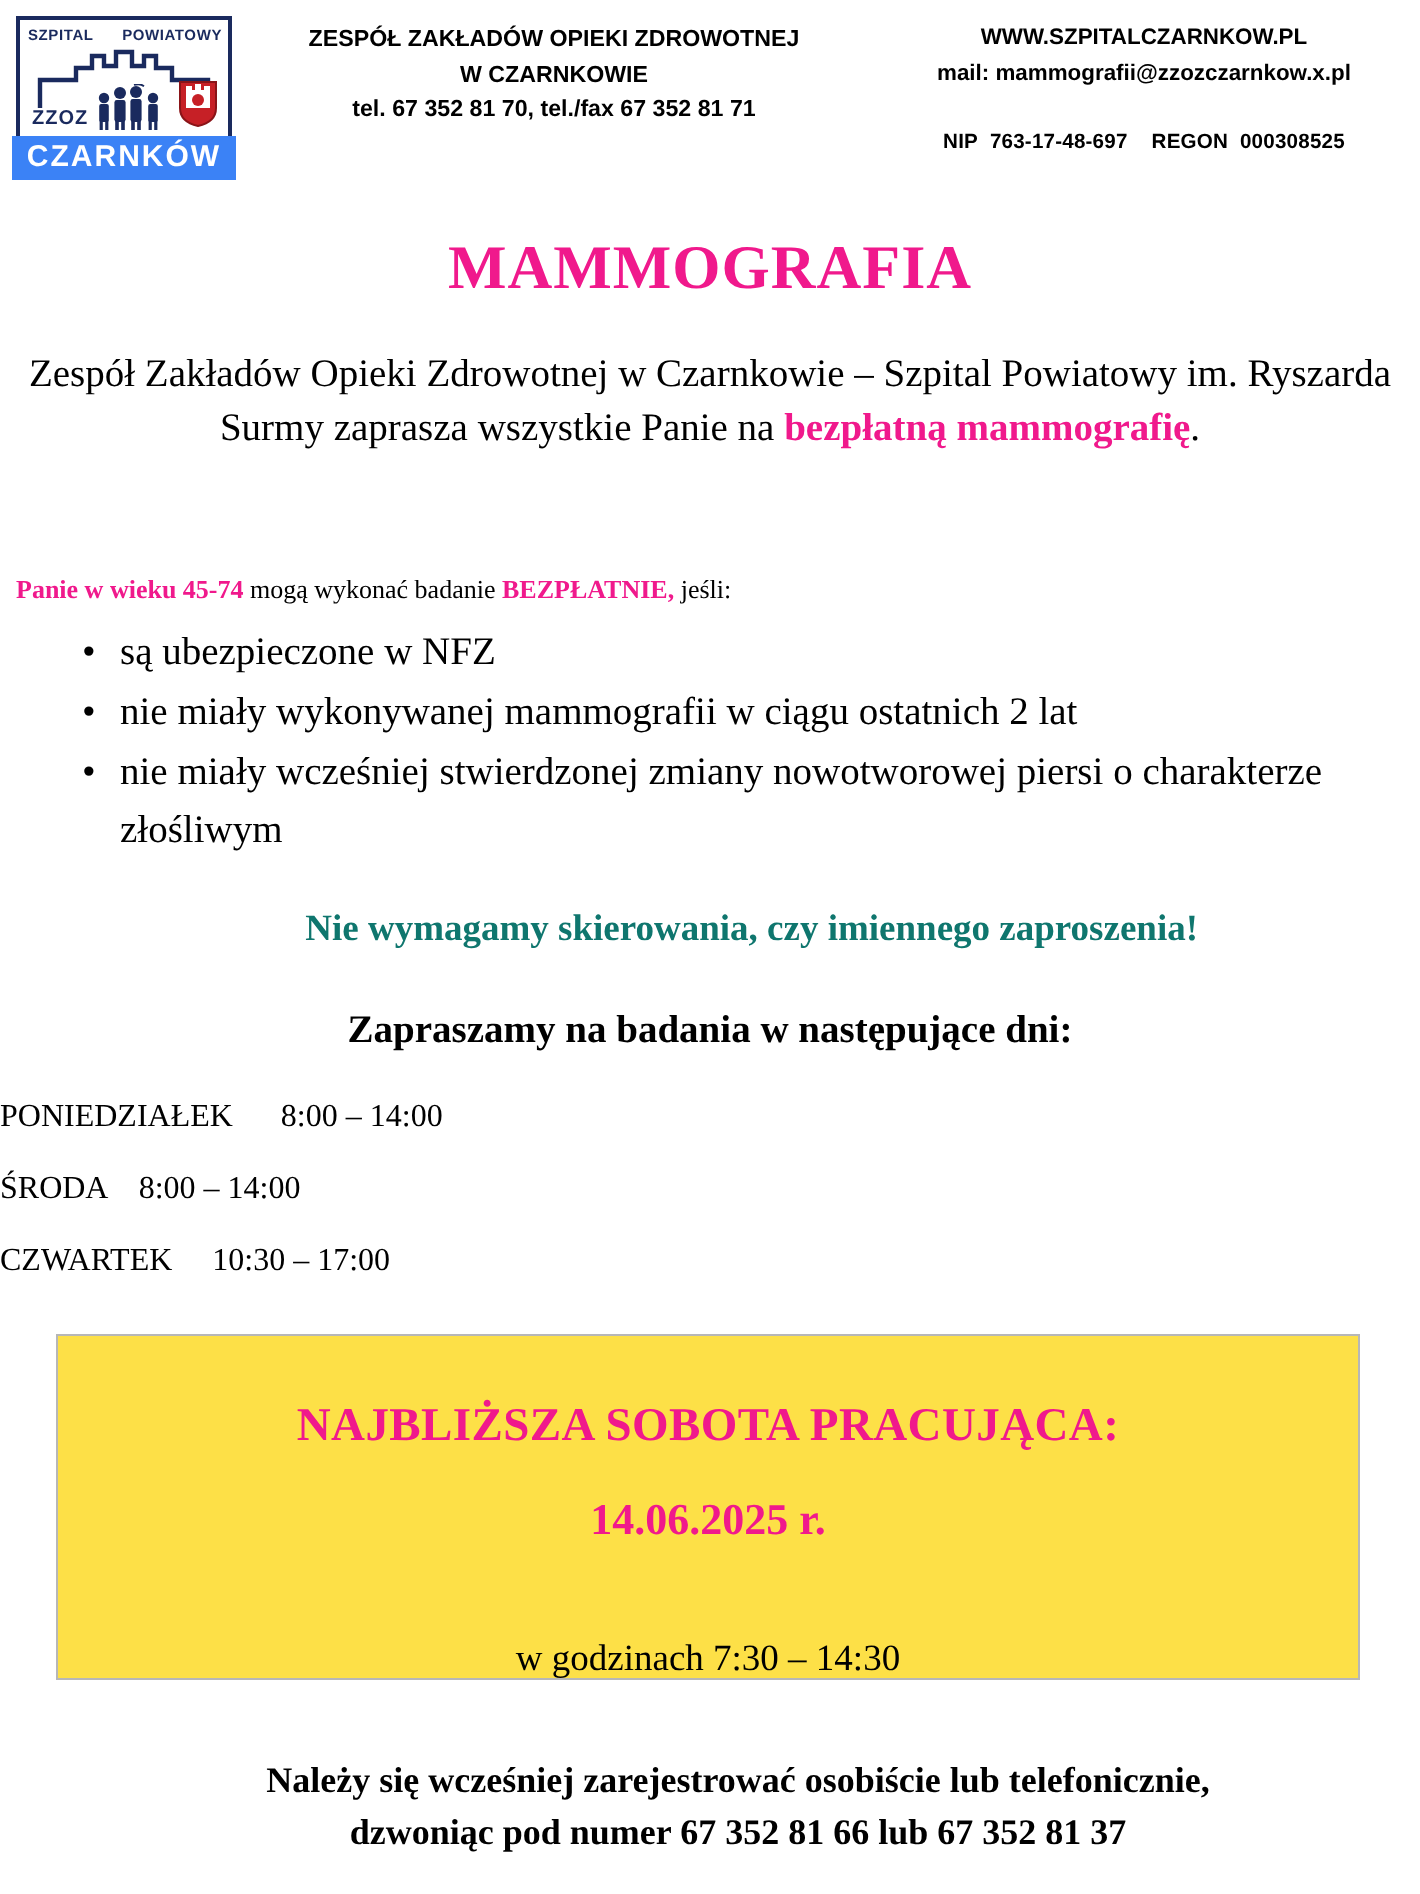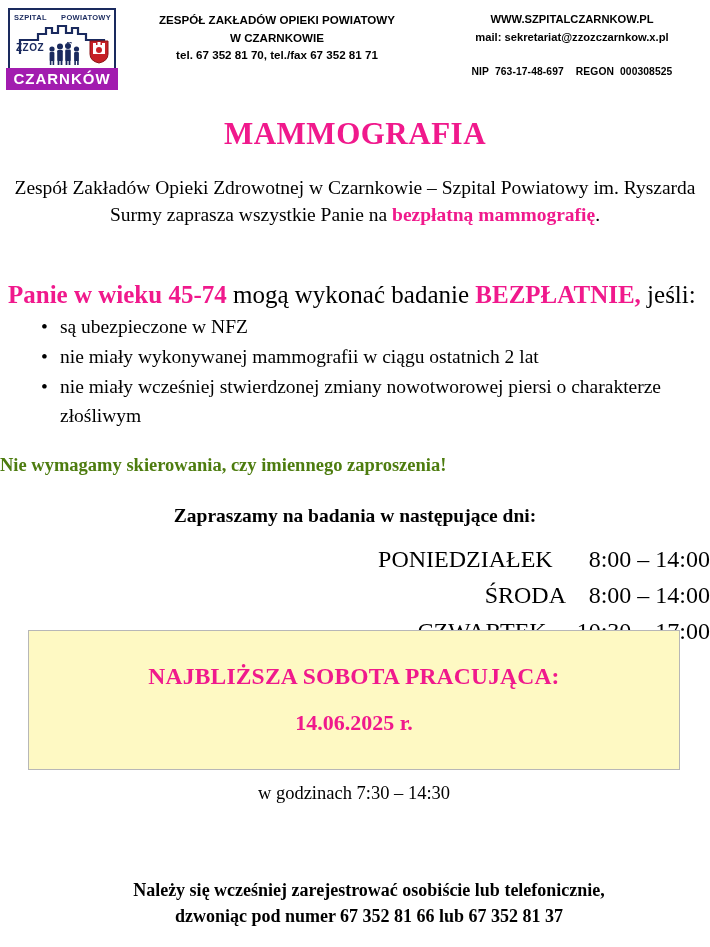--- a/index.html
+++ b/index.html
@@ -41,21 +41,21 @@
     font-family: "Liberation Sans", sans-serif;
     font-weight: bold;
     font-size: 7.5px;
     color: #1a2a5e;
     letter-spacing: 0.3px;
     white-space: nowrap;
   }
   .logo-word.szpital { left: 6px; top: 5px; }
   .logo-word.powiatowy { right: 5px; top: 5px; }
   .logo-word.zzoz {
-    left: 8px; top: 34px;
+    left: 8px; top: 46px;
     font-size: 10px;
     letter-spacing: 0.5px;
   }
   .logo-roof {
     position: absolute;
     left: 10px; top: 16px;
     width: 88px; height: 30px;
   }
   .logo-roof svg { display: block; }
   .logo-figures {
@@ -67,21 +67,21 @@
     position: absolute;
     right: 7px; top: 32px;
     width: 20px; height: 24px;
   }
   .logo-banner {
     position: absolute;
     left: -2px;
     bottom: -2px;
     width: 112px;
     height: 22px;
-    background: #a21caf;
+    background: #3b82f6;
     color: #ffffff;
     font-family: "Liberation Sans", sans-serif;
     font-weight: bold;
     font-size: 15px;
     letter-spacing: 1px;
     text-align: center;
     line-height: 22px;
     box-sizing: border-box;
   }
 
@@ -134,21 +134,21 @@
     font-size: 19.5px;
     line-height: 27px;
   }
   .pink { color: #f0198c; font-weight: bold; }
   .black { color: #000; font-weight: normal; }
 
   .eligibility {
     position: absolute;
     left: 8px; top: 281px;
     width: 694px;
-    font-size: 25px;
+    font-size: 13px;
     line-height: 27px;
   }
   .bullets {
     position: absolute;
     left: 24px; top: 312px;
     width: 672px;
     font-size: 19.5px;
     line-height: 29px;
     margin: 0;
     padding: 0 0 0 36px;
@@ -161,55 +161,55 @@
   .bullets li .dot {
     position: absolute;
     left: -19px;
     top: 0;
   }
 
   .noreferral {
     position: absolute;
     left: 0; top: 455px;
     width: 599px;
+    text-align: right;
+    color: #0f766e;
+    font-weight: bold;
+    font-size: 18.5px;
+  }
+
+  .invite {
+    position: absolute;
+    left: 0; top: 505px;
+    width: 710px;
+    text-align: center;
+    font-weight: bold;
+    font-size: 19.5px;
+  }
+
+  .schedule {
+    position: absolute;
+    left: 0; top: 541px;
+    width: 710px;
+  }
+  .schedule-row {
     text-align: left;
-    color: #4d7c0f;
-    font-weight: bold;
-    font-size: 18.5px;
-  }
-
-  .invite {
-    position: absolute;
-    left: 0; top: 505px;
-    width: 710px;
-    text-align: center;
-    font-weight: bold;
-    font-size: 19.5px;
-  }
-
-  .schedule {
-    position: absolute;
-    left: 0; top: 541px;
-    width: 710px;
-  }
-  .schedule-row {
-    text-align: right;
-    font-size: 24px;
+    font-size: 16px;
     line-height: 36px;
     white-space: pre;
   }
 
   .saturday-box {
     position: absolute;
-    left: 28px; top: 630px;
+    left: 28px; top: 667px;
     width: 652px;
-    height: 140px;
+    height: 173px;
     border: 1px solid #b7b7b7;
     box-sizing: border-box;
-    background: #fef9c3;
+    background: #fde047;
   }
   .sat-title {
     position: absolute;
     left: 0; top: 32px;
     width: 650px;
     text-align: center;
     color: #f0198c;
     font-weight: bold;
     font-size: 23.5px;
     letter-spacing: 0.2px;
@@ -293,28 +293,28 @@
         <rect x="8.5" y="2" width="3" height="4" fill="#ffffff"></rect>
         <rect x="13" y="3" width="3" height="3" fill="#ffffff"></rect>
         <circle cx="10" cy="10" r="3" fill="#c62026"></circle>
       </svg>
     </div>
 
     <div class="logo-banner">CZARNKÓW</div>
   </div>
 
   <div class="hdr-left">
-    <div>ZESPÓŁ ZAKŁADÓW OPIEKI POWIATOWY</div>
+    <div>ZESPÓŁ ZAKŁADÓW OPIEKI ZDROWOTNEJ</div>
     <div>W CZARNKOWIE</div>
     <div>tel. 67 352 81 70,  tel./fax 67 352 81 71</div>
   </div>
 
   <div class="hdr-right">
     <div>WWW.SZPITALCZARNKOW.PL</div>
-    <div>mail: sekretariat@zzozczarnkow.x.pl</div>
+    <div>mail: mammografii@zzozczarnkow.x.pl</div>
     <div class="spacer"></div>
     <div class="ids"><span>NIP</span>&nbsp;&nbsp;<span>763-17-48-697</span><span class="gap"></span><span>REGON</span>&nbsp;&nbsp;<span>000308525</span></div>
   </div>
 </div>
 
 <div class="title">MAMMOGRAFIA</div>
 
 <div class="intro"><span>Zespół Zakładów Opieki Zdrowotnej w Czarnkowie – Szpital Powiatowy im. Ryszarda Surmy zaprasza wszystkie Panie na </span><span class="pink">bezpłatną mammografię</span><span class="black">.</span></div>
 
 <div class="eligibility"><span class="pink">Panie w wieku 45-74</span><span> mogą wykonać badanie </span><span class="pink">BEZPŁATNIE,</span><span> jeśli:</span></div>

